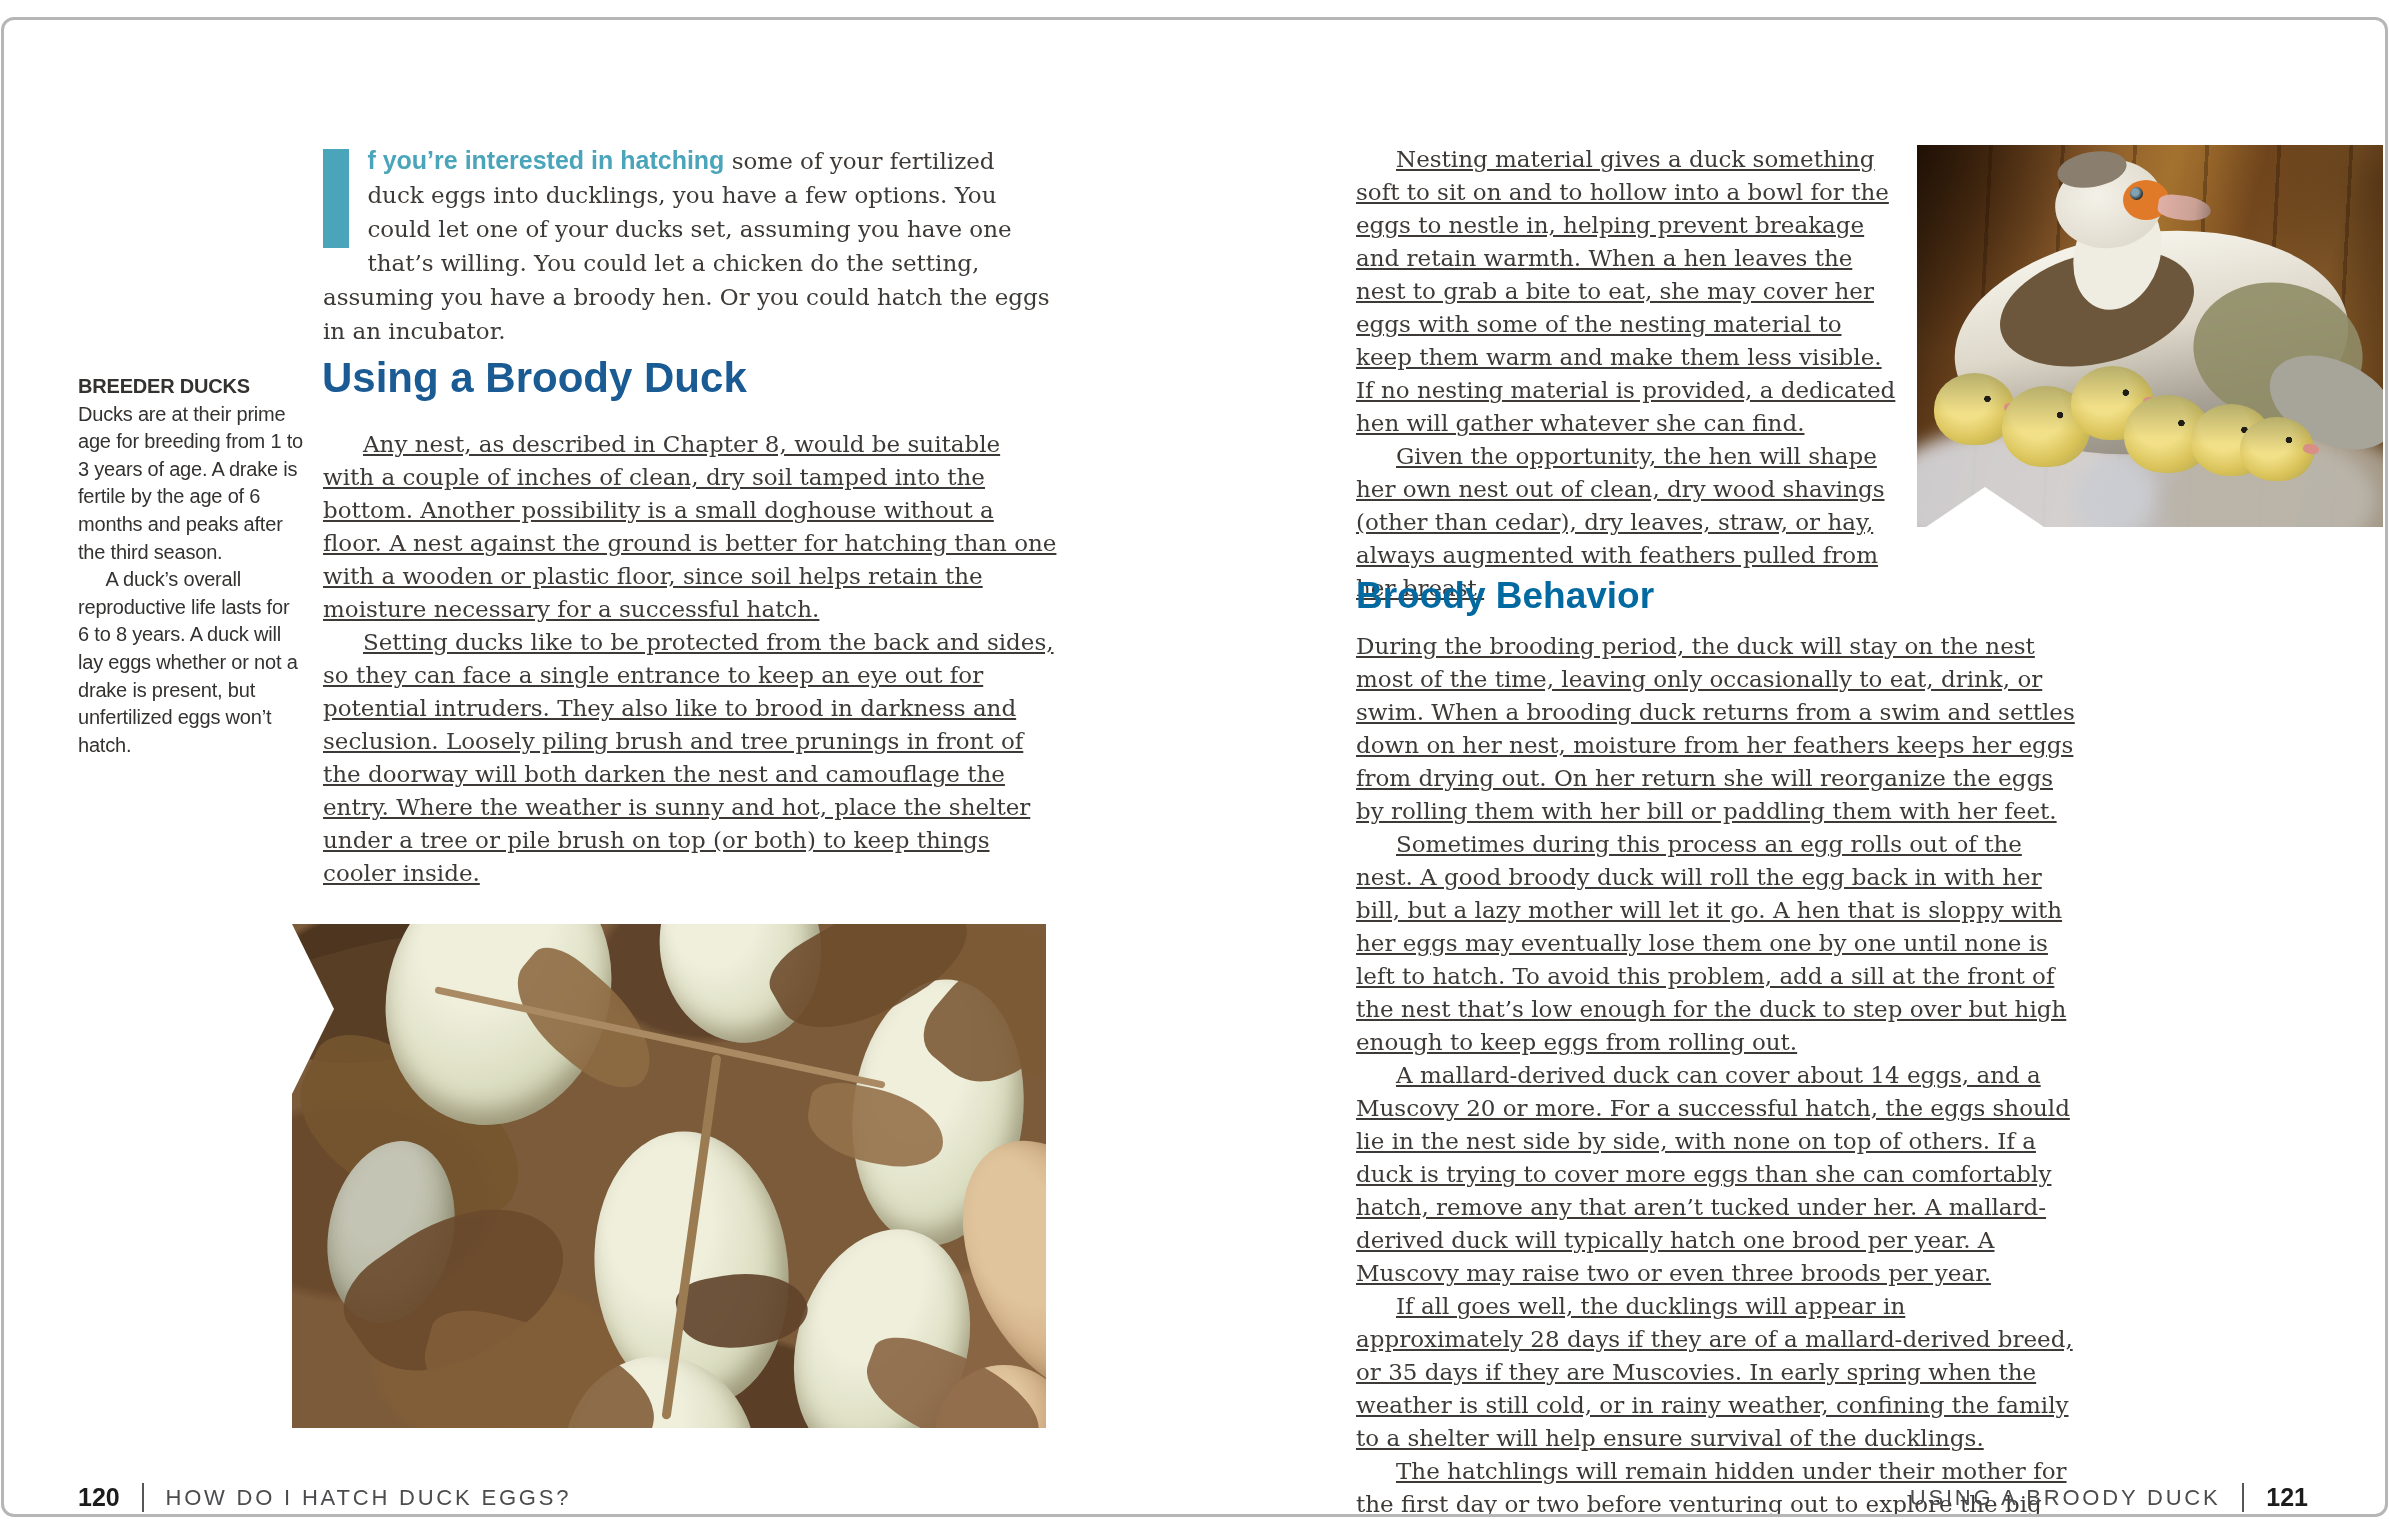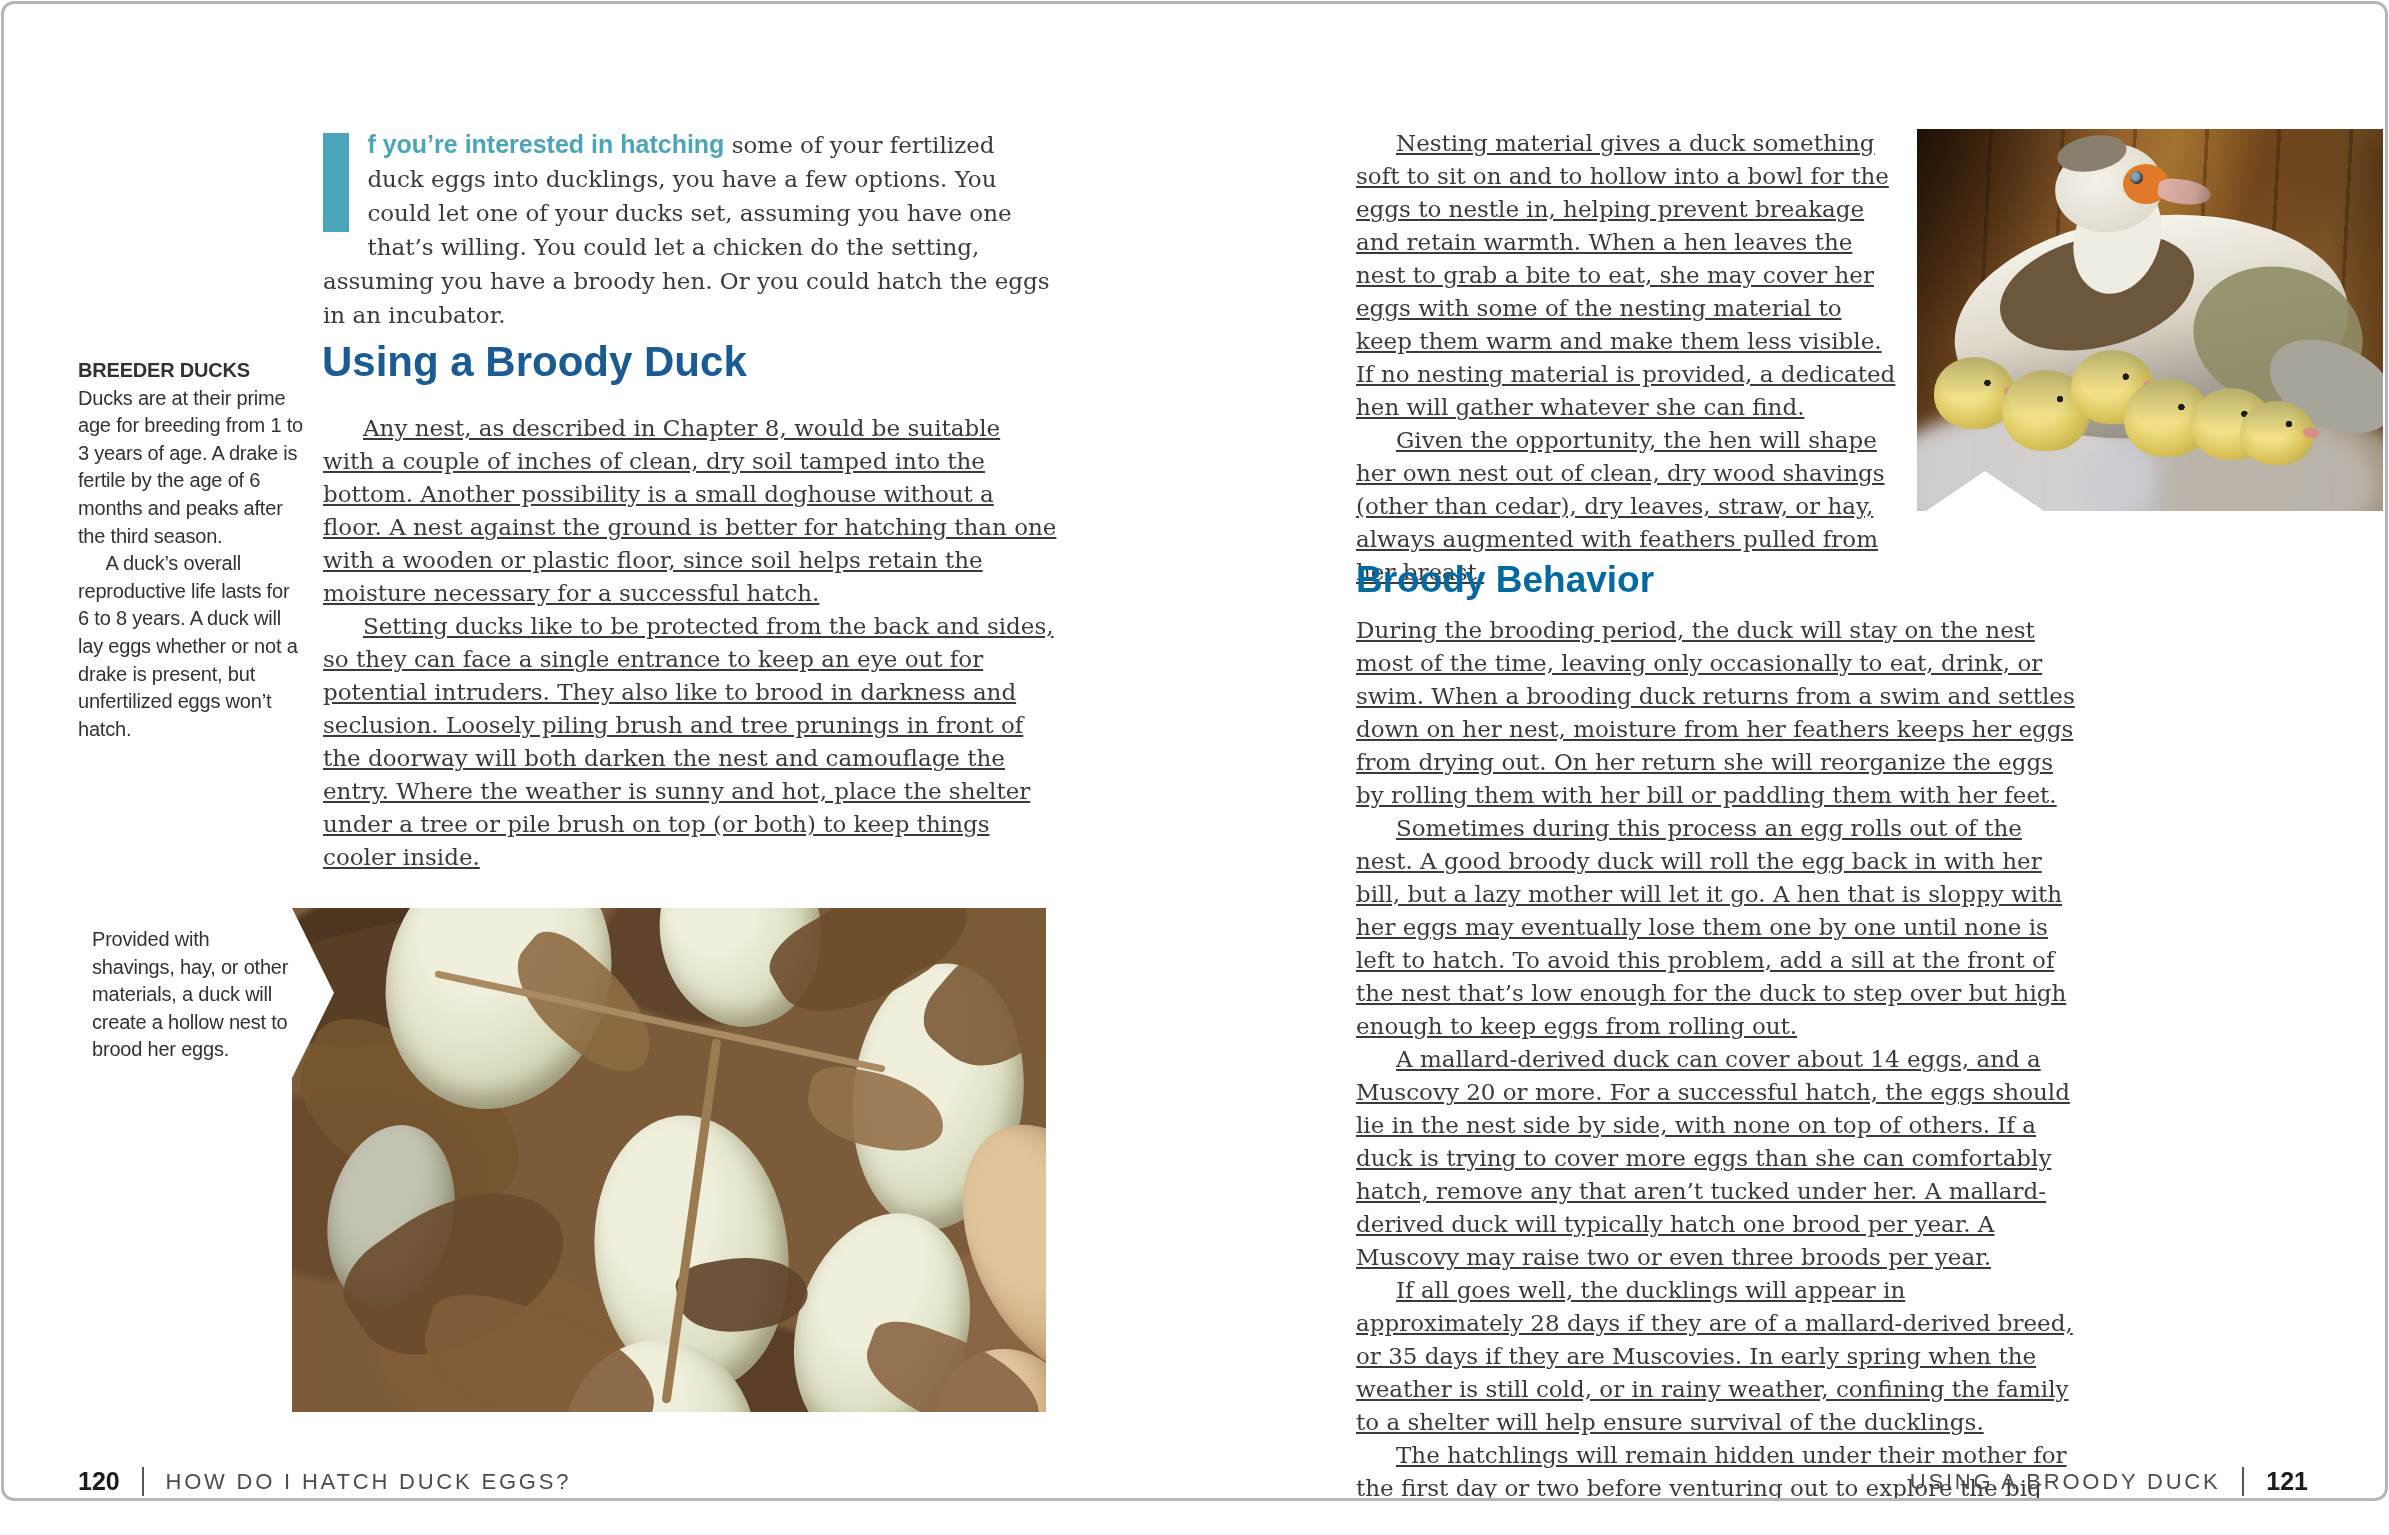--- a/index.html
+++ b/index.html
@@ -1,17 +1,17 @@
 <!DOCTYPE html>
 <html style="font-size:14.7px"><head>
 <meta charset="utf-8">
 <style>
   html,body{margin:0;padding:0;background:#ffffff;}
   .canvas{position:relative;width:2389px;height:1502px;background:#ffffff;overflow:hidden;
-          font-family:"Liberation Sans",sans-serif;}
+          font-family:"Liberation Sans",sans-serif;margin-top:16px;}
   .frame{position:absolute;inset:0.9px;border:3.7px solid #b6b6b6;border-radius:13px;pointer-events:none;z-index:50;}
 
   
   .body-serif{font-family:"DejaVu Serif",serif;font-size:23px;line-height:33px;color:#3d3936;}
   .body-serif p{margin:0;text-decoration:underline;}
   .indent{text-indent:40px;}
 
   .intro{position:absolute;left:323px;top:127px;width:728px;font-family:"DejaVu Serif",serif;
          font-size:23px;line-height:34px;color:#3d3936;}
   .dropcap-bar{float:left;width:26px;height:99px;background:#4BA5BA;margin:5.5px 18.4px 0 0;}
@@ -99,21 +99,20 @@
     <p class="second">A duck’s overall reproductive life lasts for 6 to 8 years. A duck will lay eggs whether or not a drake is present, but unfertilized eggs won’t hatch.</p>
   </div>
 
   <h1 class="h-blue">Using a Broody Duck</h1>
 
   <div class="left-body body-serif">
     <p class="indent">Any nest, as described in Chapter 8, would be suitable with a couple of inches of clean, dry soil tamped into the bottom. Another possibility is a small doghouse without a floor. A nest against the ground is better for hatching than one with a wooden or plastic floor, since soil helps retain the moisture necessary for a successful hatch.</p>
     <p class="indent">Setting ducks like to be protected from the back and sides, so they can face a single entrance to keep an eye out for potential intruders. They also like to brood in darkness and seclusion. Loosely piling brush and tree prunings in front of the doorway will both darken the nest and camouflage the entry. Where the weather is sunny and hot, place the shelter under a tree or pile brush on top (or both) to keep things cooler inside.</p>
   </div>
 
-  <div class="egg-caption caption">Provided with shavings, hay, or other materials, a duck will create a hollow nest to brood her eggs.</div>
 
   <div class="egg-photo">
     <div class="leaf" style="left:-27.6px;top:13px;width:276px;height:119px;transform:rotate(-15deg);background:#5a3f26;"></div>
     <div class="leaf" style="left:0px;top:138px;width:239px;height:138px;transform:rotate(25deg);background:#74552f;"></div>
     <div class="egg dim" style="left:37px;top:216px;width:124px;height:184px;transform:rotate(12deg);"></div>
     <div class="egg" style="left:96px;top:-64px;width:221px;height:267px;transform:rotate(18deg);"></div>
     <div class="egg" style="left:368px;top:-74px;width:161px;height:193px;transform:rotate(-8deg);"></div>
     <div class="egg" style="left:561px;top:55px;width:170px;height:267px;transform:rotate(6deg);"></div>
     <div class="egg tan" style="left:685px;top:207px;width:170px;height:276px;transform:rotate(-28deg);"></div>
     <div class="egg" style="left:303px;top:207px;width:193px;height:276px;transform:rotate(-6deg);"></div>

